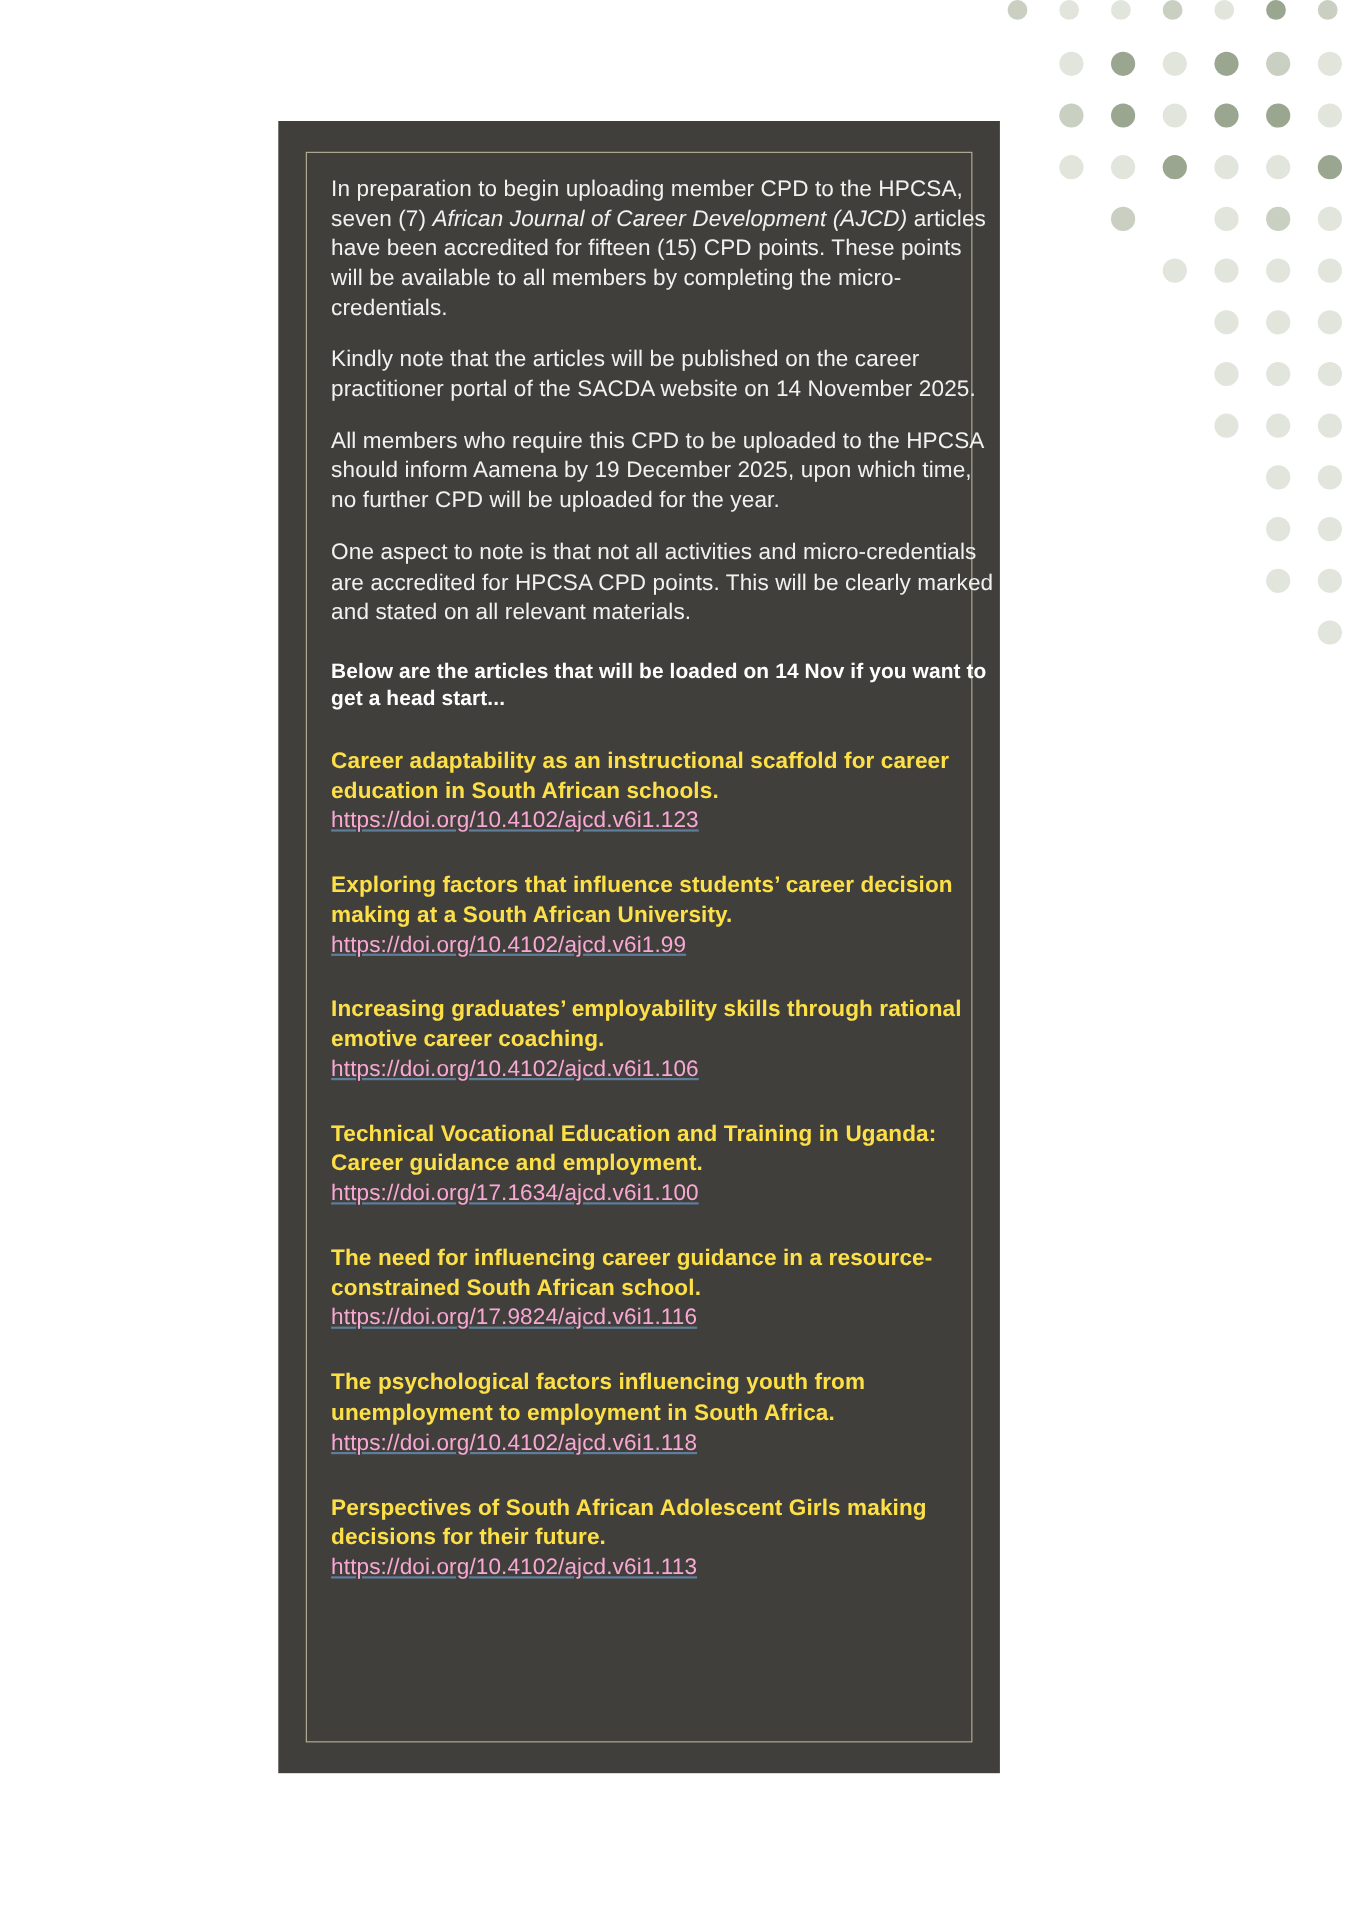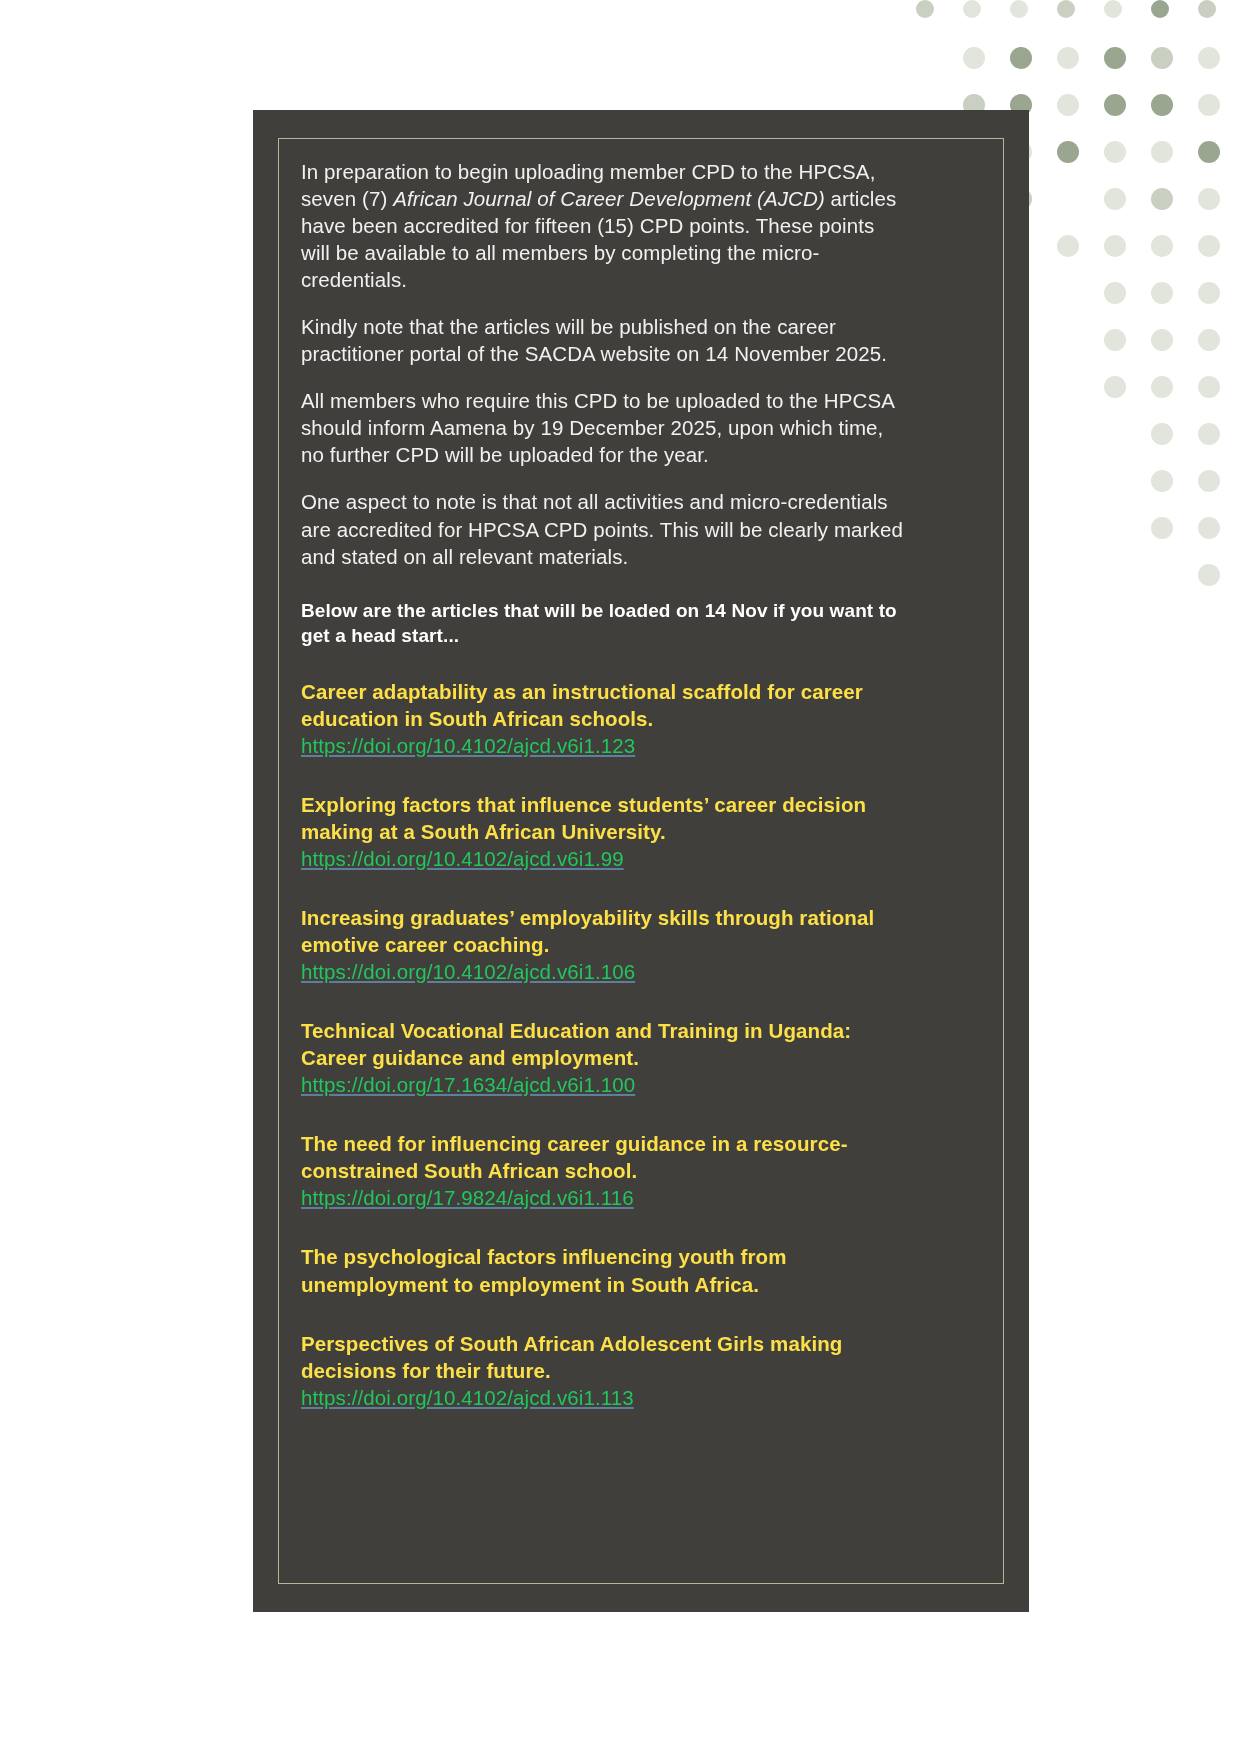--- a/index.html
+++ b/index.html
@@ -27,21 +27,21 @@
   .dot {
     position: absolute;
     border-radius: 50%;
   }
 
   
   #card {
     position: absolute;
     left: 253px;
     top: 110px;
-    width: 776px;
+    width: 656px;
     height: 1502px;
     background: #403f3c;
   }
   #card-inner-border {
     position: absolute;
     left: 25px;
     top: 28px;
     right: 25px;
     bottom: 28px;
     border: 1px solid #b9b49a;
@@ -83,21 +83,21 @@
     line-height: 1.32;
     font-weight: 700;
     color: #fde047;
     letter-spacing: 0.1px;
     display: block;
   }
   .article-doi {
     display: block;
     font-size: 20.5px;
     line-height: 1.32;
-    color: #22c55e;
+    color: #f9a8d4;
     text-decoration: underline;
     text-decoration-color: #5e7e9b;
     letter-spacing: 0.1px;
     word-break: break-all;
   }
 </style>
 </head>
 <body>
 
 <div id="dot-grid">
@@ -178,20 +178,21 @@
         <div class="article">
           <span class="article-title">Technical Vocational Education and Training in Uganda: Career guidance and employment.</span>
           <a class="article-doi" href="#">https://doi.org/17.1634/ajcd.v6i1.100</a>
         </div>
         <div class="article">
           <span class="article-title">The need for influencing career guidance in a resource-constrained South African school.</span>
           <a class="article-doi" href="#">https://doi.org/17.9824/ajcd.v6i1.116 </a>
         </div>
         <div class="article">
           <span class="article-title">The psychological factors influencing youth from unemployment to employment in South Africa.</span>
+          <a class="article-doi" href="#">https://doi.org/10.4102/ajcd.v6i1.118</a>
         </div>
         <div class="article">
           <span class="article-title">Perspectives of South African Adolescent Girls making decisions for their future.</span>
           <a class="article-doi" href="#">https://doi.org/10.4102/ajcd.v6i1.113 </a>
         </div>
       </div>
   </div>
 </div>
 
 </body></html>

